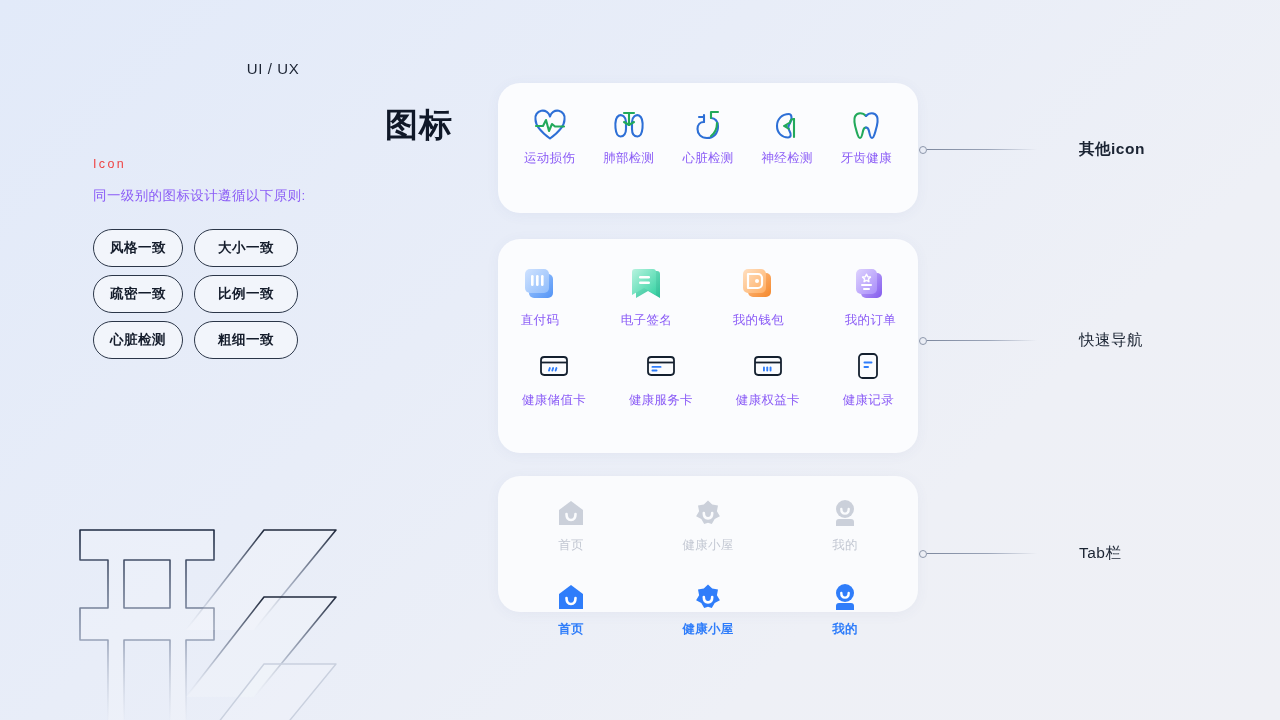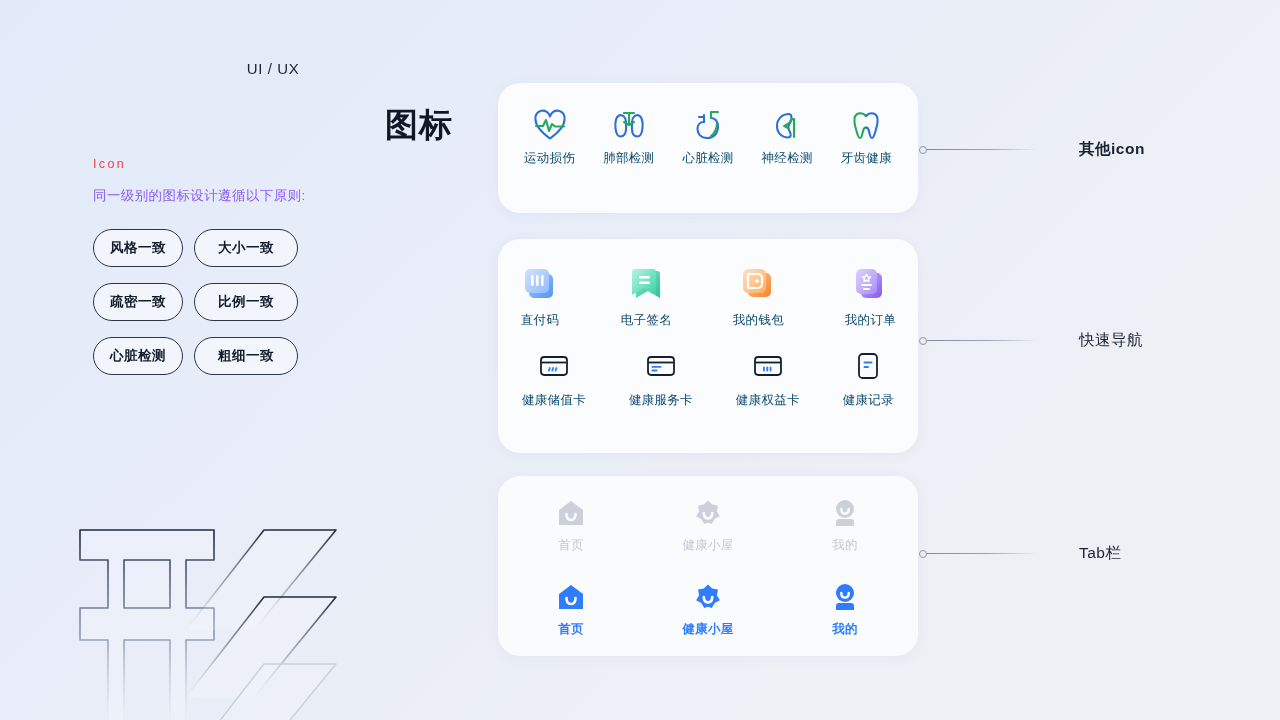--- a/index.html
+++ b/index.html
@@ -28,21 +28,21 @@
     font-size: 12.5px; color: #ef4444; letter-spacing: 2.4px;
   }
   .subtitle {
     margin-top: 16px;
     font-size: 13.5px; color: #8b5cf6; letter-spacing: .4px;
   }
   .pill-grid {
     margin-top: 24px;
     display: grid;
     grid-template-columns: 90px 104px;
-    gap: 16px 11px;
+    gap: 8px 11px;
   }
   .pill {
     height: 38px;
     border: 1.2px solid #2b3648;
     border-radius: 19px;
     background: #f2f5fb;
     display: flex; align-items: center; justify-content: center;
     font-size: 13.5px; font-weight: 700; color: #141c2b;
     letter-spacing: .5px;
     cursor: pointer;
@@ -58,31 +58,31 @@
 
   
   .cards { position: absolute; left: 498px; top: 83px; width: 420px; }
   .card {
     background: #fbfcfe;
     border-radius: 22px;
     box-shadow: 0 2px 14px rgba(80,100,150,.055);
   }
   #card-other { height: 130px; padding-top: 26px; }
   #card-nav   { margin-top: 26px; height: 214px; padding-top: 24px; }
-  #card-tab   { margin-top: 23px; height: 180px; padding-top: 22px;
+  #card-tab   { margin-top: 23px; height: 136px; padding-top: 22px;
                 background: #fafbfd; }
 
   .row { display: flex; }
   .cell {
     display: flex; flex-direction: column; align-items: center;
     cursor: pointer;
   }
   .cell .lbl {
     margin-top: 9px;
-    font-size: 12.5px; color: #0c4a6e; letter-spacing: .3px;
+    font-size: 12.5px; color: #8b5cf6; letter-spacing: .3px;
     white-space: nowrap;
   }
 
   
   #card-other .row { padding: 0 26px; justify-content: space-between; }
   #card-other .ico { width: 34px; height: 32px; }
 
   
   #card-nav .row { padding: 0 22px; justify-content: space-between; }
   #card-nav .row.second { margin-top: 22px; padding: 0 24px; }

